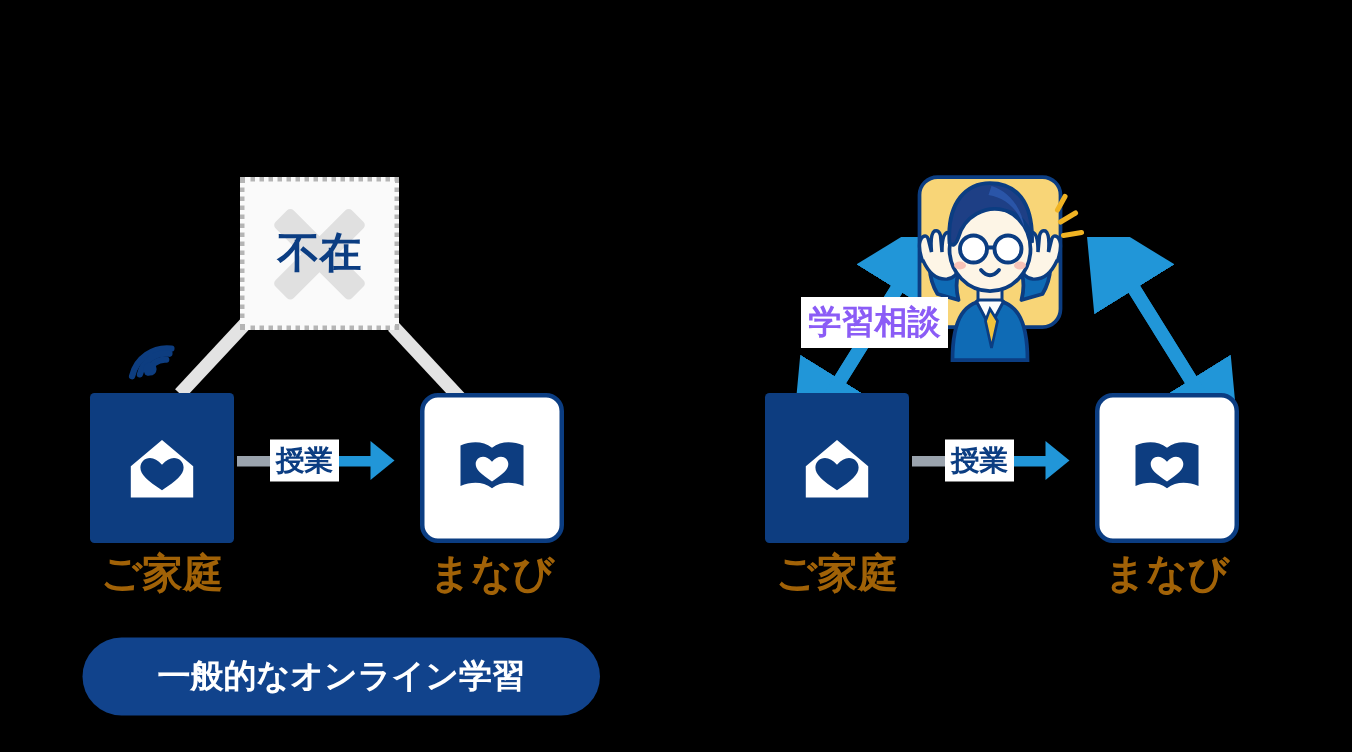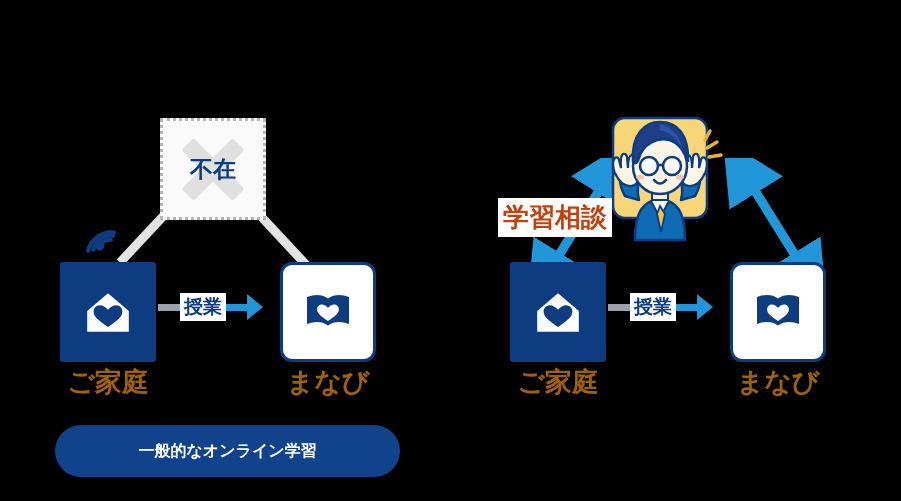--- a/index.html
+++ b/index.html
@@ -74,46 +74,46 @@
   }
   .absent-x i{
     position:absolute; left:50%; top:50%;
     width:72px; height:17px; background:#e0e0e0; border-radius:3px;
     margin-left:-36px; margin-top:-8px;
   }
   .absent-x i:nth-child(1){ transform:rotate(45deg); }
   .absent-x i:nth-child(2){ transform:rotate(-45deg); }
   .absent-text{
     position:relative; z-index:3;
-    font-size:23px; font-weight:bold; color:#0b3d82; white-space:nowrap;
+    font-size:28px; font-weight:bold; color:#0b3d82; white-space:nowrap;
   }
 
   
   .wifi-icon{ position:absolute; left:42px; top:100px; width:56px; height:56px; }
 
   
   .teacher{ position:absolute; left:115px; top:0px; width:130px; height:145px; }
 
   
   .blue-arrow{ position:absolute; }
 
   
   .rel-label{
     position:absolute;
-    background:#fff; color:#c2410c;
-    font-size:26px; font-weight:bold;
-    padding:2px 5px; white-space:nowrap; z-index:5;
+    background:#fff; color:#8b5cf6;
+    font-size:22px; font-weight:bold;
+    padding:2px 5px; white-space:nowrap; z-index:5;margin-left:36px;
   }
 
   
   .pill{
     position:absolute; top:425px; height:52px;
     display:flex; align-items:center; justify-content:center;
     border-radius:26px;
-    font-size:16px; font-weight:bold; white-space:nowrap;
+    font-size:22px; font-weight:bold; white-space:nowrap;
   }
   .pill-left{
     left:55px; width:345px;
     background:#11438c; color:#fff;
   }
   .pill-right{
     left:505px; width:345px;
     background:#f6d479; color:#103b73;
     border:3px solid #103b73;
   }

